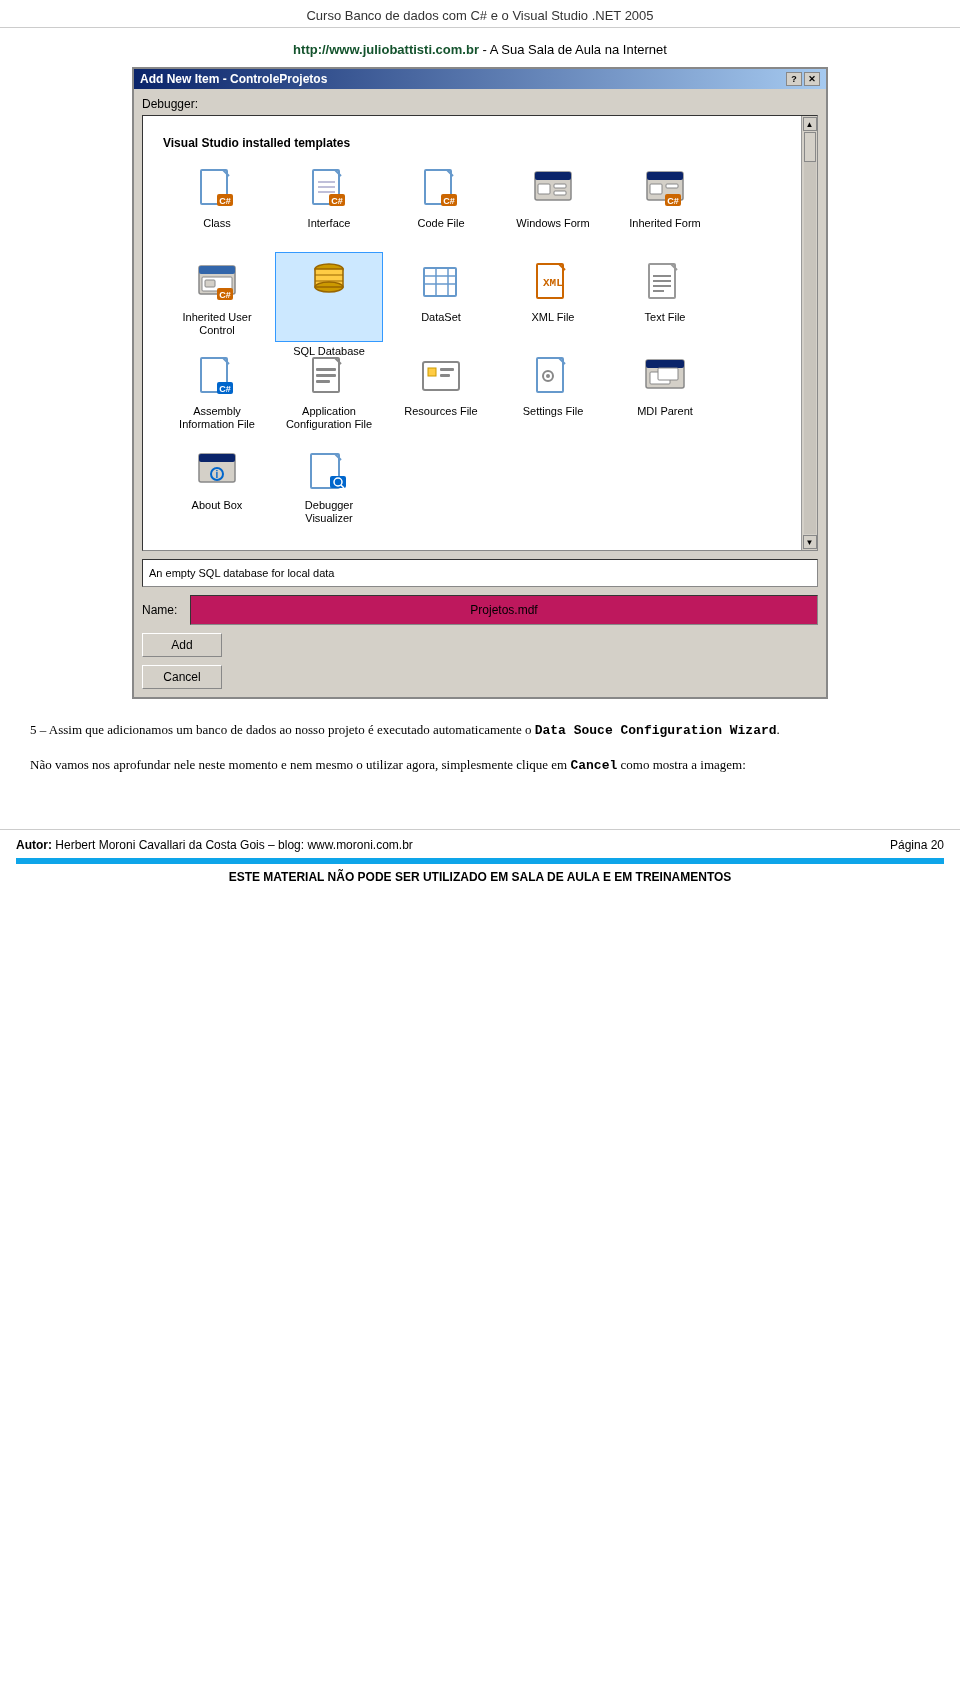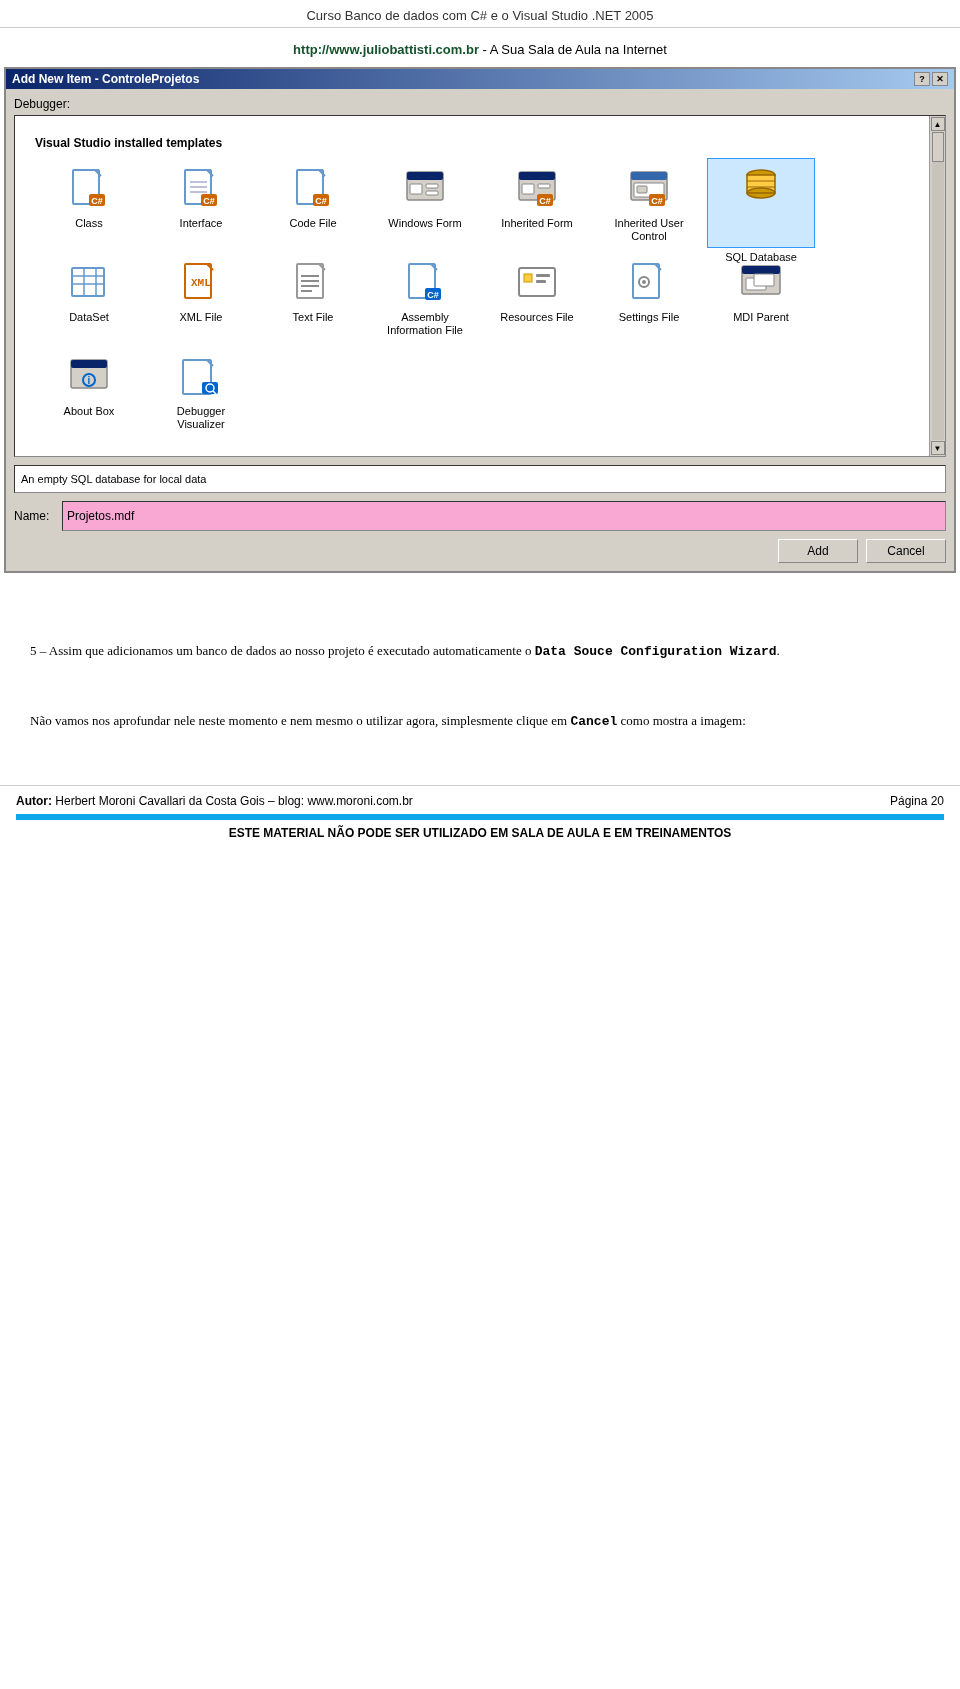--- a/index.html
+++ b/index.html
@@ -29,21 +29,21 @@
     }
     .url-link {
       color: #14532d;
       text-decoration: none;
       font-weight: bold;
     }
 
     
     .dialog-outer {
       margin: 0 auto;
-      width: 952px;
+      width: 696px;
     }
 
     
     .dialog {
       border: 2px solid #888;
       background: #d4d0c8;
       position: relative;
     }
 
     .dialog-titlebar {
@@ -153,31 +153,33 @@
       margin-top: 8px;
     }
     .name-label {
       font-size: 12px;
       width: 40px;
     }
     .name-input {
       flex: 1;
       height: 22px;
       border: 1px inset #888;
-      background: #f9a8d4;
+      background: #be185d;
       padding: 14px 4px;
       font-size: 12px;
+      text-align: center;
     }
 
     
     .button-row {
       display: flex;
       justify-content: flex-end;
       gap: 8px;
       margin-top: 8px;
+      flex-direction: column;
     }
     .dialog-button {
       width: 80px;
       height: 24px;
       background: #d4d0c8;
       border: 1px solid #888;
       border-top-color: #fff;
       border-left-color: #fff;
       font-size: 12px;
       cursor: pointer;
@@ -187,21 +189,20 @@
     .body-text {
       padding: 20px 30px;
       font-size: 13px;
       line-height: 1.7;
       color: #000;
       font-family: 'Times New Roman', serif;
     }
     .body-text p {
       margin-bottom: 12px;
       text-align: justify;
-      margin-top: 47px;
     }
     .body-text strong, .body-text b {
       font-family: 'Courier New', monospace;
       font-weight: bold;
     }
 
     
     .footer {
       margin-top: 20px;
       padding: 8px 16px;
@@ -420,20 +421,32 @@
               <div class="template-item">
                 <div class="template-icon">
                   <svg width="42" height="42" viewBox="0 0 42 42">
           <rect x="5" y="2" width="26" height="34" rx="1" fill="white" stroke="#6699cc" stroke-width="2"></rect>
           <polyline points="27,2 33,8" fill="none" stroke="#6699cc" stroke-width="2"></polyline>
           <rect x="21" y="26" width="16" height="12" rx="2" fill="#0066cc"></rect>
           <text x="29" y="36" font-family="Arial" font-size="9" font-weight="bold" fill="white" text-anchor="middle">C#</text>
                   </svg>
                 </div>
                 <div class="template-label">Assembly Information File</div>
+              </div>
+              <div class="template-item">
+                <div class="template-icon">
+                  <svg width="42" height="42" viewBox="0 0 42 42">
+          <rect x="5" y="2" width="26" height="34" rx="1" fill="white" stroke="#888" stroke-width="2"></rect>
+          <polyline points="27,2 33,8" fill="none" stroke="#888" stroke-width="2"></polyline>
+          <rect x="8" y="12" width="20" height="3" rx="1" fill="#888"></rect>
+          <rect x="8" y="18" width="20" height="3" rx="1" fill="#888"></rect>
+          <rect x="8" y="24" width="14" height="3" rx="1" fill="#888"></rect>
+                  </svg>
+                </div>
+                <div class="template-label">Application Configuration File</div>
               </div>
               <div class="template-item">
                 <div class="template-icon">
                   <svg width="42" height="42" viewBox="0 0 42 42">
           <rect x="3" y="6" width="36" height="28" rx="2" fill="white" stroke="#888" stroke-width="2"></rect>
           <rect x="8" y="12" width="8" height="8" fill="#ffcc44" stroke="#cc9900" stroke-width="1"></rect>
           <rect x="20" y="12" width="14" height="3" rx="1" fill="#888"></rect>
           <rect x="20" y="18" width="10" height="3" rx="1" fill="#888"></rect>
                   </svg>
                 </div>

